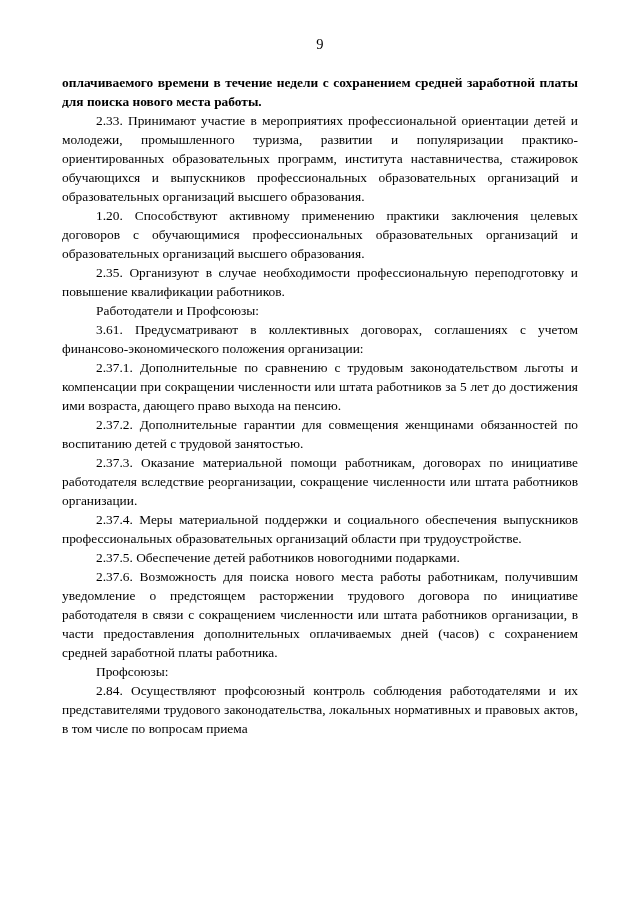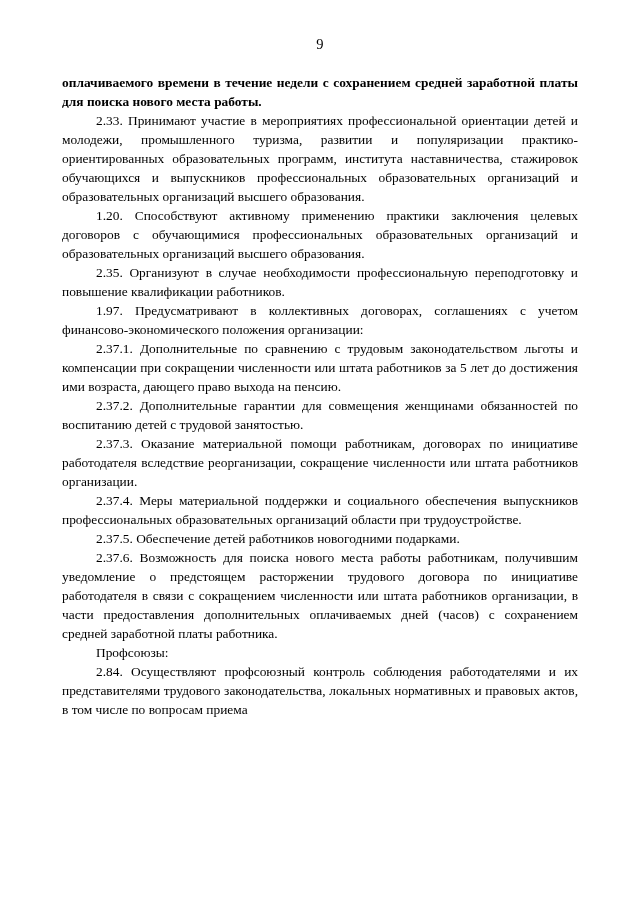--- a/index.html
+++ b/index.html
@@ -50,21 +50,22 @@
 
 <div class="page">
 
   <div class="page-number">9</div>
 
   <div class="body-text">
     <p class="noindent">оплачиваемого времени в течение недели с сохранением средней заработной платы для поиска нового места работы.</p>
     <p class="indent">2.33. Принимают участие в мероприятиях профессиональной ориентации детей и молодежи, промышленного туризма, развитии и популяризации практико-ориентированных образовательных программ, института наставничества, стажировок обучающихся и выпускников профессиональных образовательных организаций и образовательных организаций высшего образования.</p>
     <p class="indent">1.20. Способствуют активному применению практики заключения целевых договоров с обучающимися профессиональных образовательных организаций и образовательных организаций высшего образования.</p>
     <p class="indent">2.35. Организуют в случае необходимости профессиональную переподготовку и повышение квалификации работников.</p>
-    <p class="indent">1.97. Предусматривают в коллективных договорах, соглашениях с учетом финансово-экономического положения организации:</p>
+    <p class="indent">Работодатели и Профсоюзы:</p>
+    <p class="indent">3.61. Предусматривают в коллективных договорах, соглашениях с учетом финансово-экономического положения организации:</p>
     <p class="indent">2.37.1. Дополнительные по сравнению с трудовым законодательством льготы и компенсации при сокращении численности или штата работников за 5 лет до достижения ими возраста, дающего право выхода на пенсию.</p>
     <p class="indent">2.37.2. Дополнительные гарантии для совмещения женщинами обязанностей по воспитанию детей с трудовой занятостью.</p>
     <p class="indent">2.37.3. Оказание материальной помощи работникам, договорах по инициативе работодателя вследствие реорганизации, сокращение численности или штата работников организации.</p>
     <p class="indent">2.37.4. Меры материальной поддержки и социального обеспечения выпускников профессиональных образовательных организаций области при трудоустройстве.</p>
     <p class="indent">2.37.5. Обеспечение детей работников новогодними подарками.</p>
     <p class="indent">2.37.6. Возможность для поиска нового места работы работникам, получившим уведомление о предстоящем расторжении трудового договора по инициативе работодателя в связи с сокращением численности или штата работников организации, в части предоставления дополнительных оплачиваемых дней (часов) с сохранением средней заработной платы работника.</p>
     <p class="indent">Профсоюзы:</p>
     <p class="indent">2.84. Осуществляют профсоюзный контроль соблюдения работодателями и их представителями трудового законодательства, локальных нормативных и правовых актов, в том числе по вопросам приема</p>
   </div>
 

